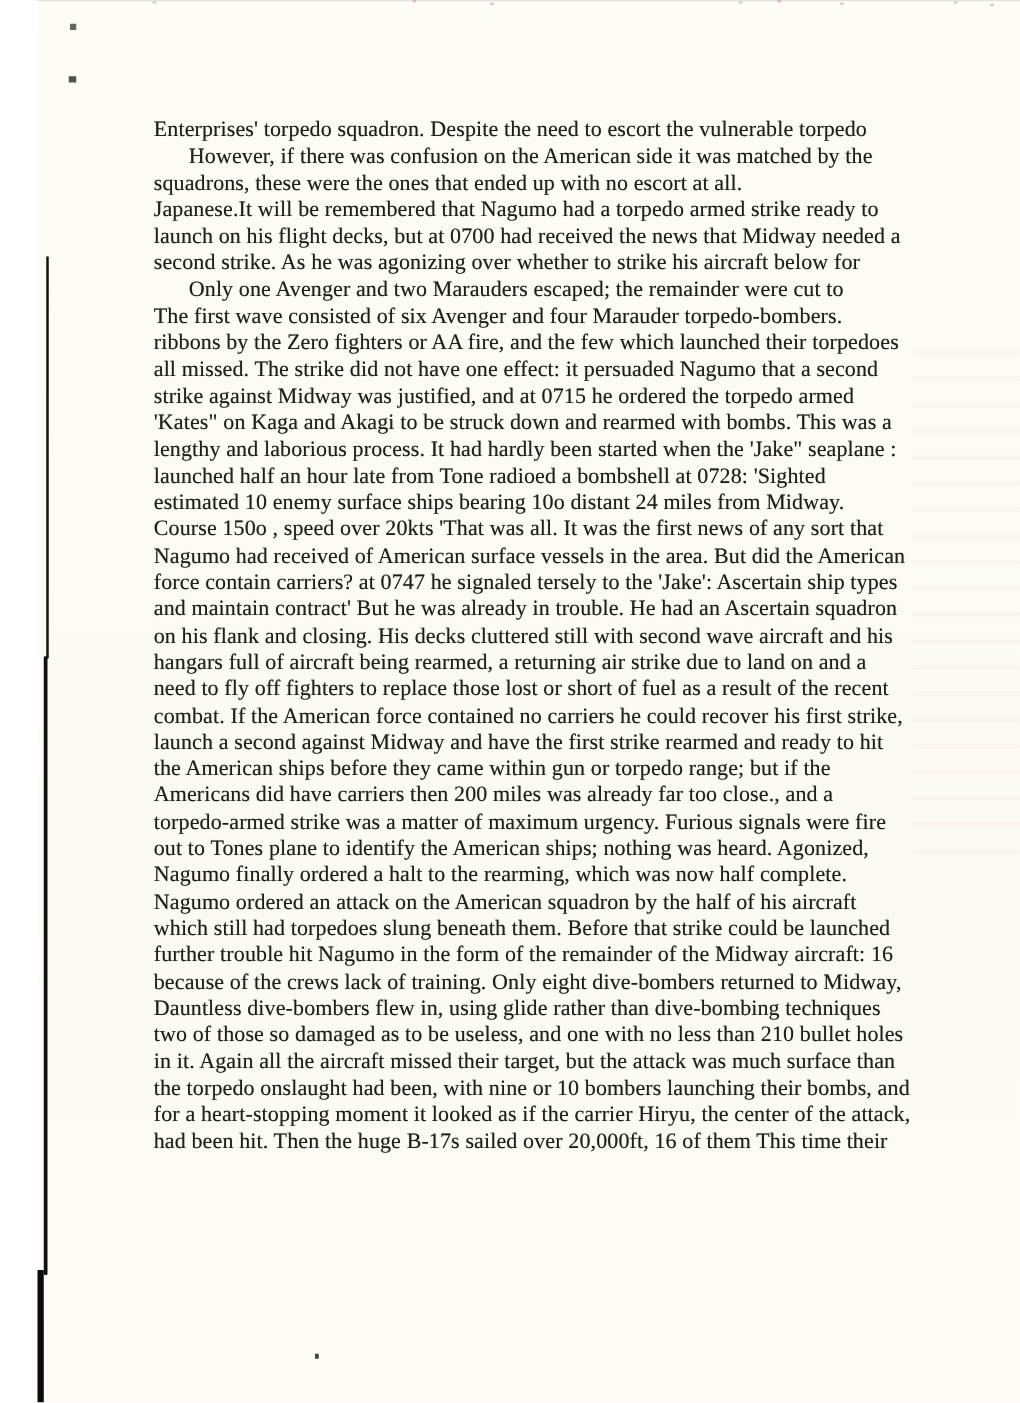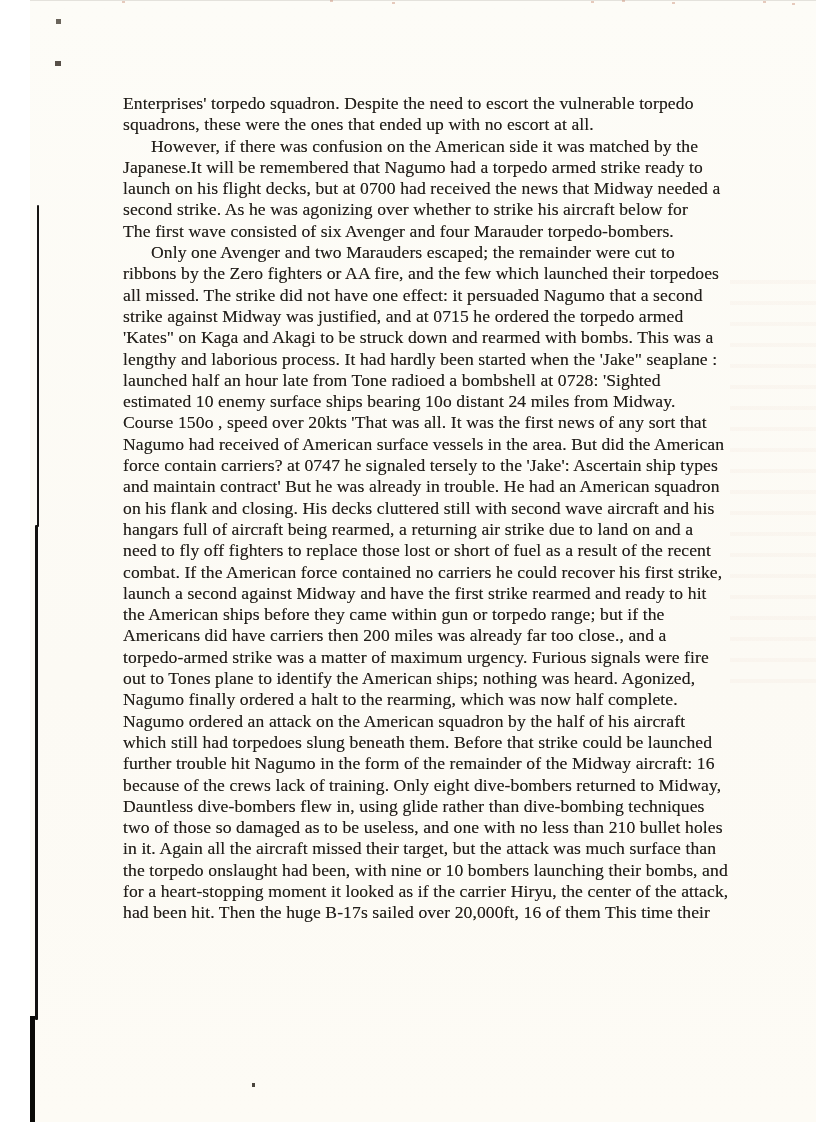--- a/index.html
+++ b/index.html
@@ -78,38 +78,38 @@
   <div class="artifact dust d3"></div>
   <div class="artifact dust d4"></div>
   <div class="artifact dust d5"></div>
   <div class="artifact dust d6"></div>
   <div class="artifact dust d7"></div>
   <div class="artifact dust d8"></div>
   <div class="artifact dust d9"></div>
 
   <div class="text-block">
       <div class="line">Enterprises' torpedo squadron. Despite the need to escort the vulnerable torpedo</div>
+      <div class="line indent">However, if there was confusion on the American side it was matched by the</div>
       <div class="line">squadrons, these were the ones that ended up with no escort at all.</div>
-      <div class="line indent">However, if there was confusion on the American side it was matched by the</div>
       <div class="line">Japanese.It will be remembered that Nagumo had a torpedo armed strike ready to</div>
       <div class="line">launch on his flight decks, but at 0700 had received the news that Midway needed a</div>
       <div class="line">second strike. As he was agonizing over whether to strike his aircraft below for</div>
+      <div class="line indent">Only one Avenger and two Marauders escaped; the remainder were cut to</div>
       <div class="line">The first wave consisted of six Avenger and four Marauder torpedo-bombers.</div>
-      <div class="line indent">Only one Avenger and two Marauders escaped; the remainder were cut to</div>
       <div class="line">ribbons by the Zero fighters or AA fire, and the few which launched their torpedoes</div>
       <div class="line">all missed. The strike did not have one effect: it persuaded Nagumo that a second</div>
       <div class="line">strike against Midway was justified, and at 0715 he ordered the torpedo armed</div>
       <div class="line">'Kates" on Kaga and Akagi to be struck down and rearmed with bombs. This was a</div>
       <div class="line">lengthy and laborious process. It had hardly been started when the 'Jake" seaplane :</div>
       <div class="line">launched half an hour late from Tone radioed a bombshell at 0728: 'Sighted</div>
       <div class="line">estimated 10 enemy surface ships bearing 10o distant 24 miles from Midway.</div>
       <div class="line">Course 150o , speed over 20kts 'That was all. It was the first news of any sort that</div>
       <div class="line">Nagumo had received of American surface vessels in the area. But did the American</div>
       <div class="line">force contain carriers? at 0747 he signaled tersely to the 'Jake': Ascertain ship types</div>
-      <div class="line">and maintain contract' But he was already in trouble. He had an American squadron</div>
+      <div class="line">and maintain contract' But he was already in trouble. He had an Ascertain squadron</div>
       <div class="line">on his flank and closing. His decks cluttered still with second wave aircraft and his</div>
       <div class="line">hangars full of aircraft being rearmed, a returning air strike due to land on and a</div>
       <div class="line">need to fly off fighters to replace those lost or short of fuel as a result of the recent</div>
       <div class="line">combat. If the American force contained no carriers he could recover his first strike,</div>
       <div class="line">launch a second against Midway and have the first strike rearmed and ready to hit</div>
       <div class="line">the American ships before they came within gun or torpedo range; but if the</div>
       <div class="line">Americans did have carriers then 200 miles was already far too close., and a</div>
       <div class="line">torpedo-armed strike was a matter of maximum urgency. Furious signals were fire</div>
       <div class="line">out to Tones plane to identify the American ships; nothing was heard. Agonized,</div>
       <div class="line">Nagumo finally ordered a halt to the rearming, which was now half complete.</div>

